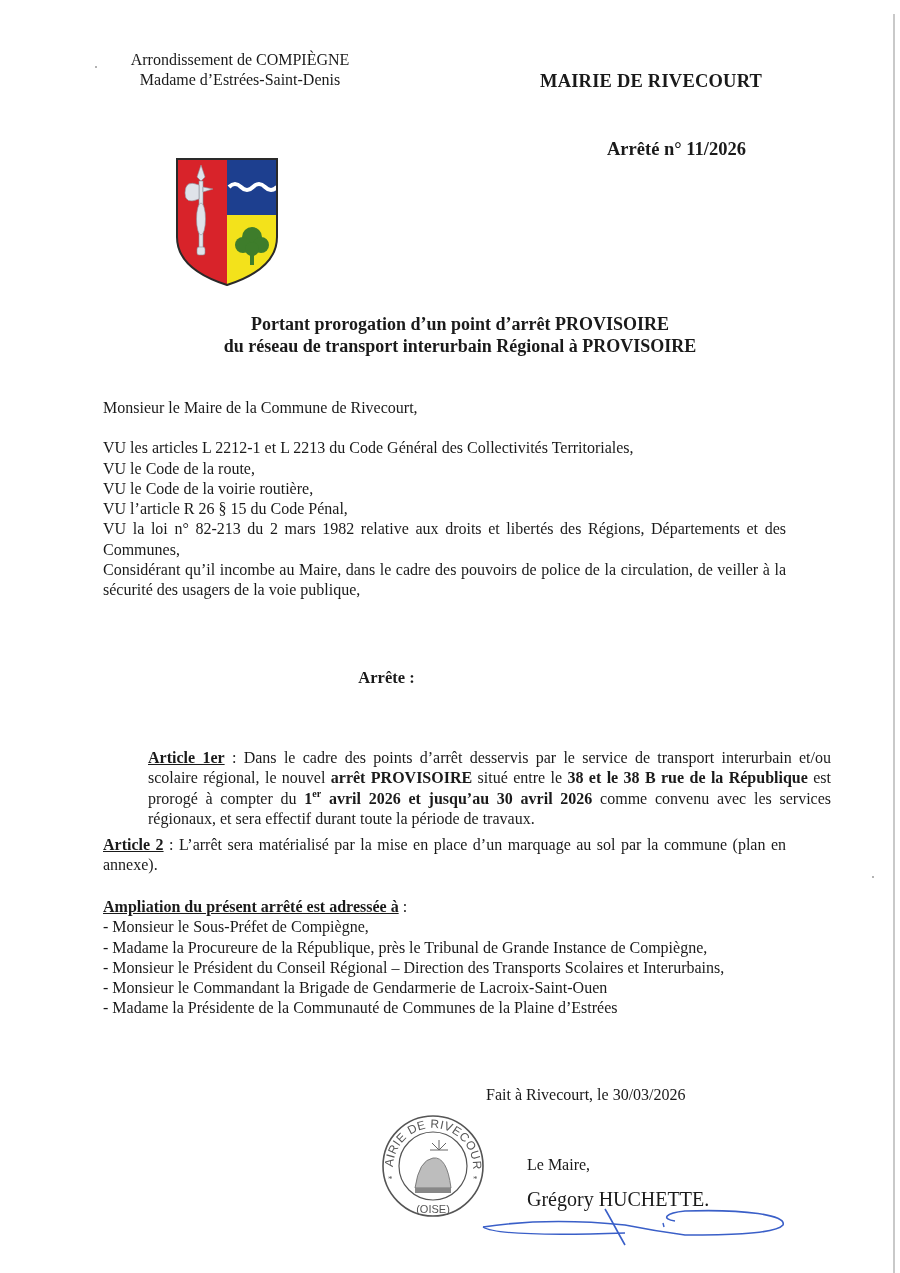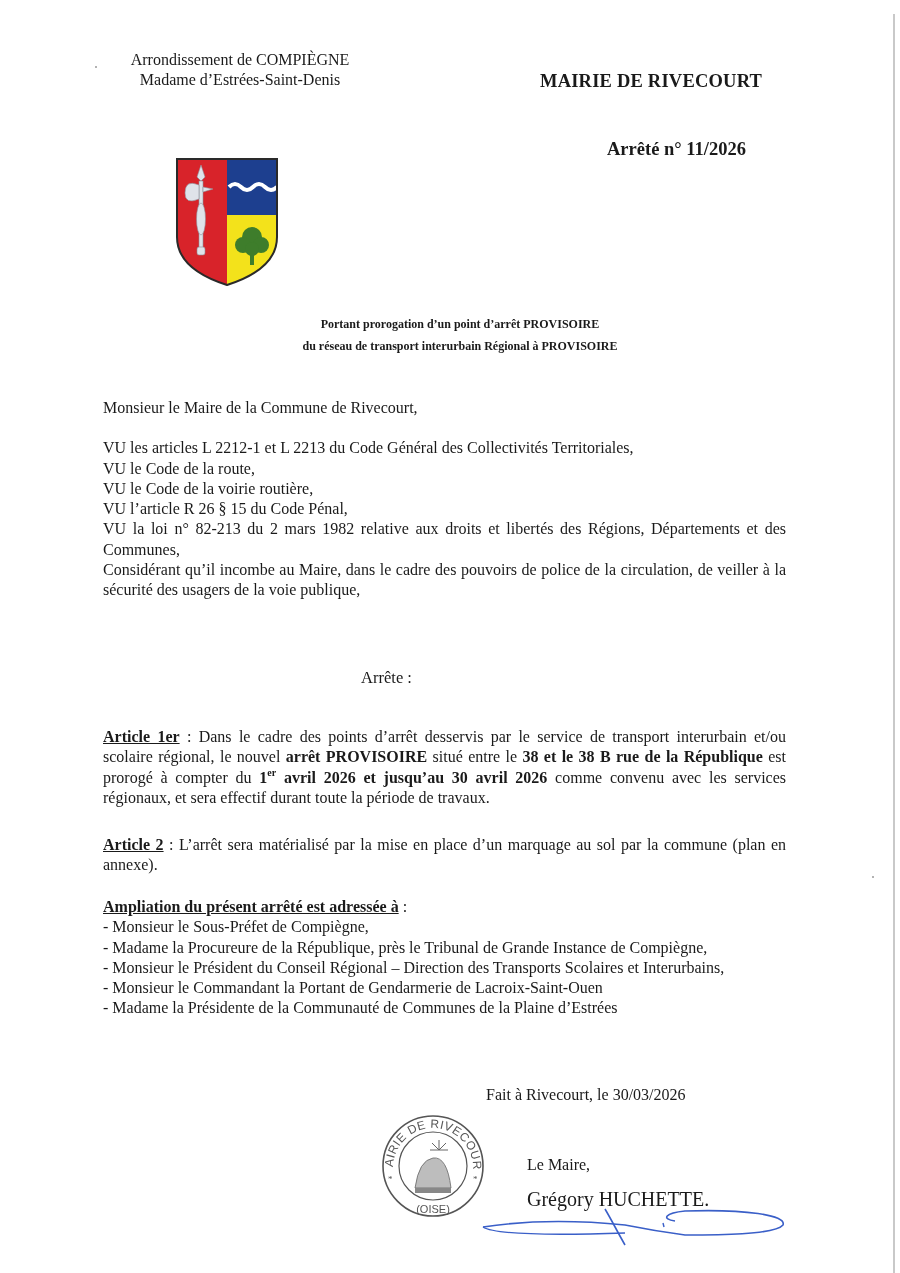--- a/index.html
+++ b/index.html
@@ -3,25 +3,25 @@
 <meta charset="utf-8">
 <style>
   html, body { margin:0; padding:0; background:#ffffff; }
   body { width:900px; height:1273px; position:relative; overflow:hidden;
          font-family:"Liberation Serif", "DejaVu Serif", serif; color:#1a1a1a; }
   .abs { position:absolute; }
   .hdr-left { left:80px; top:50px; width:320px; text-align:center; font-size:16px; line-height:20px; }
   .hdr-right-title { left:540px; top:71px; font-size:18.5px; font-weight:bold; letter-spacing:0.2px; }
   .arrete-no { left:607px; top:139px; font-size:18.5px; font-weight:bold; }
   .crest { left:175px; top:157px; width:104px; height:130px; }
-  .subject { left:150px; top:313px; width:620px; text-align:center; font-weight:bold; font-size:12px; line-height:22px; }
+  .subject { left:150px; top:313px; width:620px; text-align:center; font-weight:bold; font-size:18px; line-height:22px; }
   .body-block { left:103px; width:683px; font-size:16px; line-height:20.3px; text-align:justify; }
   .body-block p { margin:0; }
   .gap { height:20px; }
-  .center-title { left:0; width:773px; top:668px; text-align:center; font-weight:normal; font-size:16.5px; }
+  .center-title { left:0; width:773px; top:668px; text-align:center; font-weight:bold; font-size:16.5px; }
   .u-bold { font-weight:bold; text-decoration:underline; }
   b { font-weight:bold; }
   sup { font-size:10px; line-height:0; vertical-align:7px; }
   .fait { left:486px; top:1086px; font-size:16px; }
   .le-maire { left:527px; top:1156px; font-size:16px; }
   .maire-name { left:527px; top:1188px; font-size:20px; }
   .stamp { left:375px; top:1110px; width:115px; height:110px; }
   .signature { left:475px; top:1205px; width:315px; height:45px; }
   .scanline { left:893px; top:14px; width:1.5px; height:1259px; background:#c9c9c9; }
   .speck { width:2px; height:2px; background:#9a9a9a; border-radius:1px; }
@@ -82,34 +82,34 @@
   <p>VU les articles L 2212-1 et L 2213 du Code Général des Collectivités Territoriales,</p>
   <p>VU le Code de la route,</p>
   <p>VU le Code de la voirie routière,</p>
   <p>VU l’article R 26 § 15 du Code Pénal,</p>
   <p>VU la loi n° 82-213 du 2 mars 1982 relative aux droits et libertés des Régions, Départements et des Communes,</p>
   <p>Considérant qu’il incombe au Maire, dans le cadre des pouvoirs de police de la circulation, de veiller à la sécurité des usagers de la voie publique,</p>
 </div>
 
 <div class="abs center-title">Arrête :</div>
 
-<div class="abs body-block" style="top:727px;">
+<div class="abs body-block" style="top:748px;margin-left:45px;">
   <p><span class="u-bold">Article 1er</span><span> : </span><span>Dans le cadre des points d’arrêt desservis par le service de transport interurbain et/ou scolaire régional, le nouvel </span><b>arrêt PROVISOIRE</b><span> situé entre le </span><b>38 et le 38 B rue de la République</b><span> est prorogé à compter du </span><b><span>1</span><sup>er</sup><span> avril 2026 et jusqu’au 30 avril 2026</span></b><span> comme convenu avec les services régionaux, et sera effectif durant toute la période de travaux.</span></p>
 </div>
 
 <div class="abs body-block" style="top:835px;">
   <p><span class="u-bold">Article 2</span><span> : </span><span>L’arrêt sera matérialisé par la mise en place d’un marquage au sol par la commune (plan en annexe).</span></p>
 </div>
 
 <div class="abs body-block" style="top:897px;">
   <p><span class="u-bold">Ampliation du présent arrêté est adressée à</span><span> :</span></p>
   <p>-  Monsieur le Sous-Préfet de Compiègne,</p>
   <p style="text-align:left;">-  Madame la Procureure de la République, près le Tribunal de Grande Instance de Compiègne,</p>
   <p>-  Monsieur le Président du Conseil Régional – Direction des Transports Scolaires et Interurbains,</p>
-  <p>-  Monsieur le Commandant la Portant de Gendarmerie de Lacroix-Saint-Ouen</p>
+  <p>-  Monsieur le Commandant la Brigade de Gendarmerie de Lacroix-Saint-Ouen</p>
   <p>-  Madame la Présidente de la Communauté de Communes de la Plaine d’Estrées</p>
 </div>
 
 <div class="abs fait">Fait à Rivecourt, le 30/03/2026</div>
 
 <div class="abs stamp">
   <svg width="115" height="110" viewBox="0 0 115 110">
     <defs>
       <path id="arcTop" d="M18,58 A40,40 0 0 1 98,58"></path>
     </defs>

